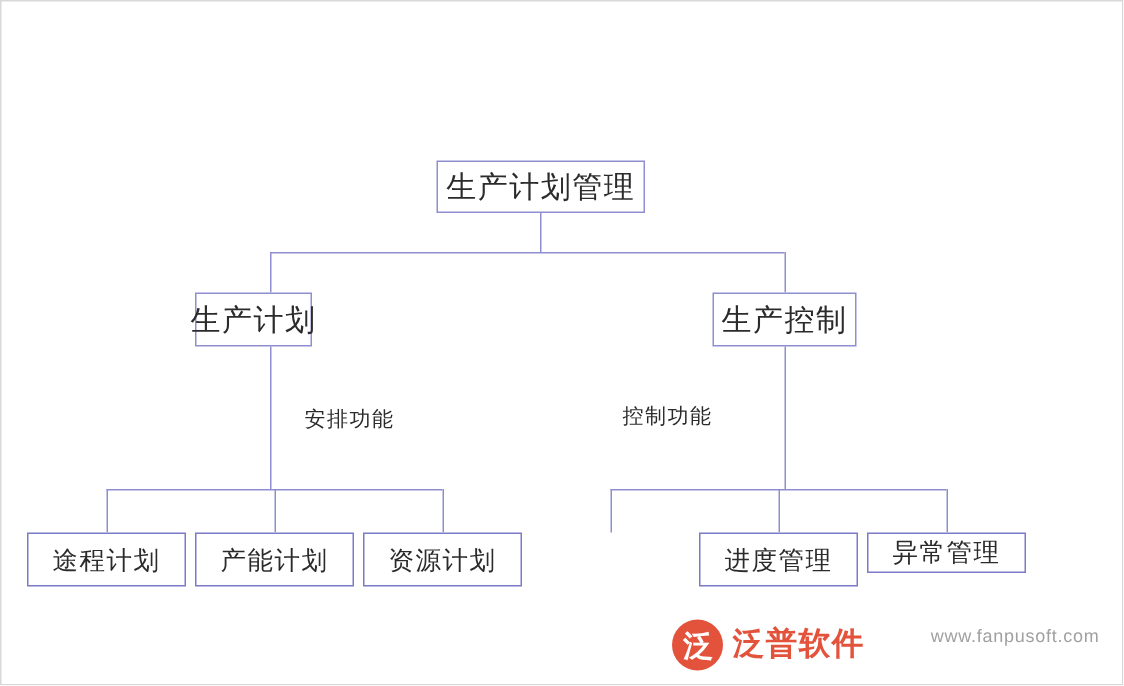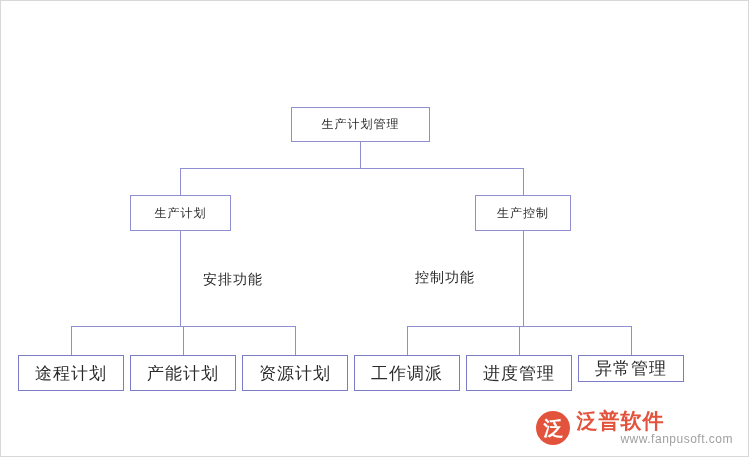--- a/index.html
+++ b/index.html
@@ -26,21 +26,21 @@
     border: 1px solid #d8d8d8;
     box-sizing: border-box;
     pointer-events: none;
   }
   .node {
     position: absolute;
     box-sizing: border-box;
     border: 1px solid #8e8ed0;
     background: #ffffff;
     color: #2b2b2b;
-    font-size: 12px;
+    font-size: 20px;
     display: flex;
     align-items: center;
     justify-content: center;
     letter-spacing: 1px;
     white-space: nowrap;
   }
   .leaf {
     border-color: #7b7bc8;
     font-size: 17px;
   }
@@ -74,21 +74,20 @@
     position: relative;
     display: flex;
     align-items: center;
     justify-content: center;
     color: #ffffff;
     font-size: 20px;
     font-weight: bold;
   }
   .wm-text {
     display: flex;
-    flex-direction: column;
     line-height: 1.15;
   }
   .wm-title {
     color: #e24a32;
     font-size: 21px;
     font-weight: bold;
     letter-spacing: 1px;
   }
   .wm-url {
     color: #9b9b9b;
@@ -106,21 +105,21 @@
 
   <div class="node" style="left:291px; top:107px; width:139px; height:35px;">生产计划管理</div>
 
   <div class="conn v" style="left:360px; top:142px; width:1px; height:26px;"></div>
 
   <div class="conn h" style="left:180px; top:168px; width:343px; height:1px;"></div>
 
   <div class="conn v" style="left:180px; top:168px; width:1px; height:27px;"></div>
   <div class="conn v" style="left:523px; top:168px; width:1px; height:27px;"></div>
 
-  <div class="node" style="left:130px; top:195px; width:101px; height:36px;">生产计划</div>
+  <div class="node" style="left:130px; top:195px; width:78px; height:36px;">生产计划</div>
   <div class="node" style="left:475px; top:195px; width:96px; height:36px;">生产控制</div>
 
   <div class="conn v" style="left:180px; top:231px; width:1px; height:95px;"></div>
   <div class="conn v" style="left:523px; top:231px; width:1px; height:95px;"></div>
 
   <div class="conn h" style="left:71px; top:326px; width:224px; height:1px;"></div>
   <div class="conn h" style="left:407px; top:326px; width:224px; height:1px;"></div>
 
   <div class="conn v" style="left:71px; top:326px; width:1px; height:29px;"></div>
   <div class="conn v" style="left:183px; top:326px; width:1px; height:29px;"></div>
@@ -129,21 +128,20 @@
   <div class="conn v" style="left:407px; top:326px; width:1px; height:29px;"></div>
   <div class="conn v" style="left:519px; top:326px; width:1px; height:29px;"></div>
   <div class="conn v" style="left:631px; top:326px; width:1px; height:29px;"></div>
 
   <div class="label" style="left:203px; top:271px;text-align:right;">安排功能</div>
   <div class="label" style="left:415px; top:269px;">控制功能</div>
 
   <div class="node leaf" style="left:18px; top:355px; width:106px; height:36px;">途程计划</div>
   <div class="node leaf" style="left:242px; top:355px; width:106px; height:36px;">资源计划</div>
   <div class="node leaf" style="left:130px; top:355px; width:106px; height:36px;">产能计划</div>
-  <div class="node leaf" style="left:354px; top:355px; width:106px; height:36px;">工作调派</div>
   <div class="node leaf" style="left:466px; top:355px; width:106px; height:36px;">进度管理</div>
   <div class="node leaf" style="left:578px; top:355px; width:106px; height:27px;">异常管理</div>
 
   <div class="watermark">
     <div class="wm-logo">泛</div>
     <div class="wm-text">
       <div class="wm-title">泛普软件</div>
       <div class="wm-url">www.fanpusoft.com</div>
     </div>
   </div>

